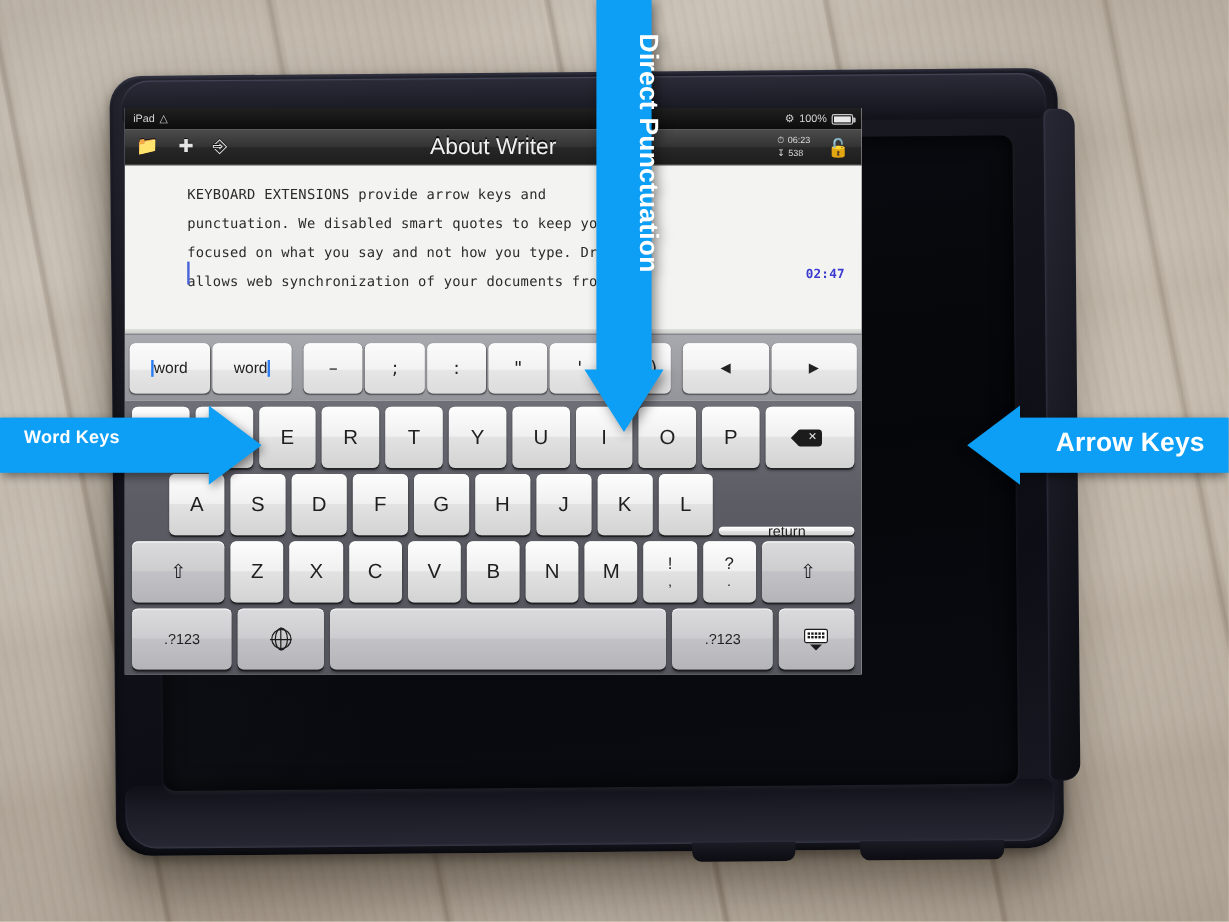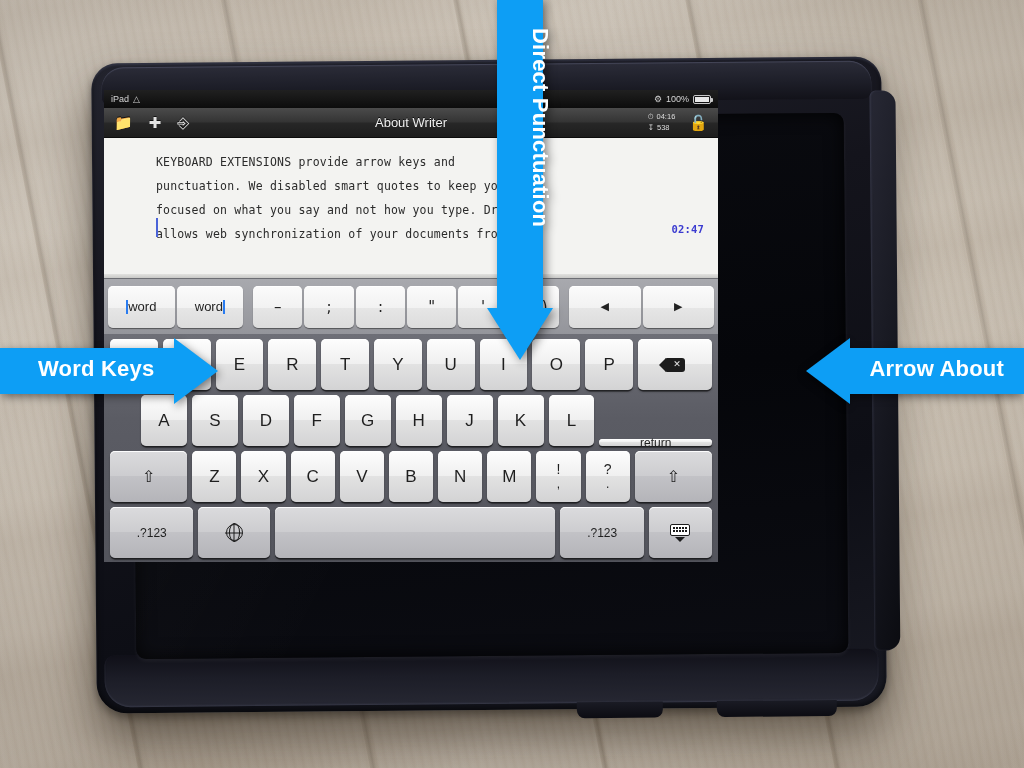--- a/index.html
+++ b/index.html
@@ -162,21 +162,21 @@
     border-bottom: 1px solid #0c0c0c;
     display: flex; align-items: center;
     padding: 0 10px;
     position: relative;
     color: #e9e9e9;
   }
   .tb-icons { display: flex; align-items: center; gap: 16px; }
   .tb-ic { font-size: 15px; color: #e4e4e4; line-height: 1; text-shadow: 0 -1px 0 rgba(0,0,0,.7); }
   .tb-title {
     position: absolute; left: 0; right: 0; text-align: center;
-    font-size: 13px; color: #f0f0f0; font-weight: 400;
+    font-size: 19px; color: #f0f0f0; font-weight: 400;
     text-shadow: 0 -1px 0 rgba(0,0,0,.8);
     pointer-events: none;
   }
   .tb-right { margin-left: auto; display: flex; align-items: center; gap: 14px; }
   .tb-stats { font-size: 7.5px; line-height: 1.35; color: #dcdcdc; text-align: left; }
   .tb-stats div { display: flex; align-items: center; gap: 3px; white-space: nowrap; }
   .tb-lock { font-size: 15px; color: #e4e4e4; }
 
   
   .doc {
@@ -335,21 +335,21 @@
   #callout-word-keys .arrow-body-h { left: 0; right: 42px; }
   #callout-arrow-keys .arrow-body-h { left: 42px; right: 0; }
   .arrow-head-h {
     position: absolute; top: 0; width: 0; height: 0;
     border-top: 33px solid transparent;
     border-bottom: 33px solid transparent;
   }
   #callout-word-keys .arrow-head-h { right: 0; border-left: 44px solid #0d9ef5; }
   #callout-arrow-keys .arrow-head-h { left: 0; border-right: 44px solid #0d9ef5; }
   #callout-word-keys .callout-label {
-    position: absolute; left: 38px; top: 18px; font-size: 22px;
+    position: absolute; left: 20px; top: 18px; font-size: 15px;
   }
   #callout-arrow-keys .callout-label {
     position: absolute; right: 20px; top: 18px; font-size: 22px;
   }
   .arrow-body-v {
     position: absolute; left: 10px; width: 46px; top: 0; bottom: 50px;
     background: #0d9ef5;
   }
   .arrow-head-v {
     position: absolute; bottom: 0; left: 0; width: 0; height: 0;
@@ -406,21 +406,21 @@
       <div class="tb-icons">
         <span class="tb-ic">📁</span>
         <span class="tb-ic">✚</span>
         <span class="tb-ic">⎆</span>
       </div>
       <div class="tb-title">About Writer</div>
       <div class="tb-right">
         <div class="tb-stats">
           <div>
             <span>⏱</span>
-            <span>04:16</span>
+            <span>06:23</span>
           </div>
           <div>
             <span>↧</span>
             <span>538</span>
           </div>
         </div>
         <span class="tb-lock">🔓</span>
       </div>
     </div>
 
@@ -554,21 +554,21 @@
 
   <div id="callout-word-keys">
     <div class="arrow-body-h"></div>
     <div class="arrow-head-h"></div>
     <div class="callout-label">Word Keys</div>
   </div>
 
   <div id="callout-arrow-keys">
     <div class="arrow-body-h"></div>
     <div class="arrow-head-h"></div>
-    <div class="callout-label">Arrow About</div>
+    <div class="callout-label">Arrow Keys</div>
   </div>
 
   <div id="callout-direct-punct">
     <div class="arrow-body-v"></div>
     <div class="arrow-head-v"></div>
     <div class="callout-label">Direct Punctuation</div>
   </div>
 
 </div>
 

